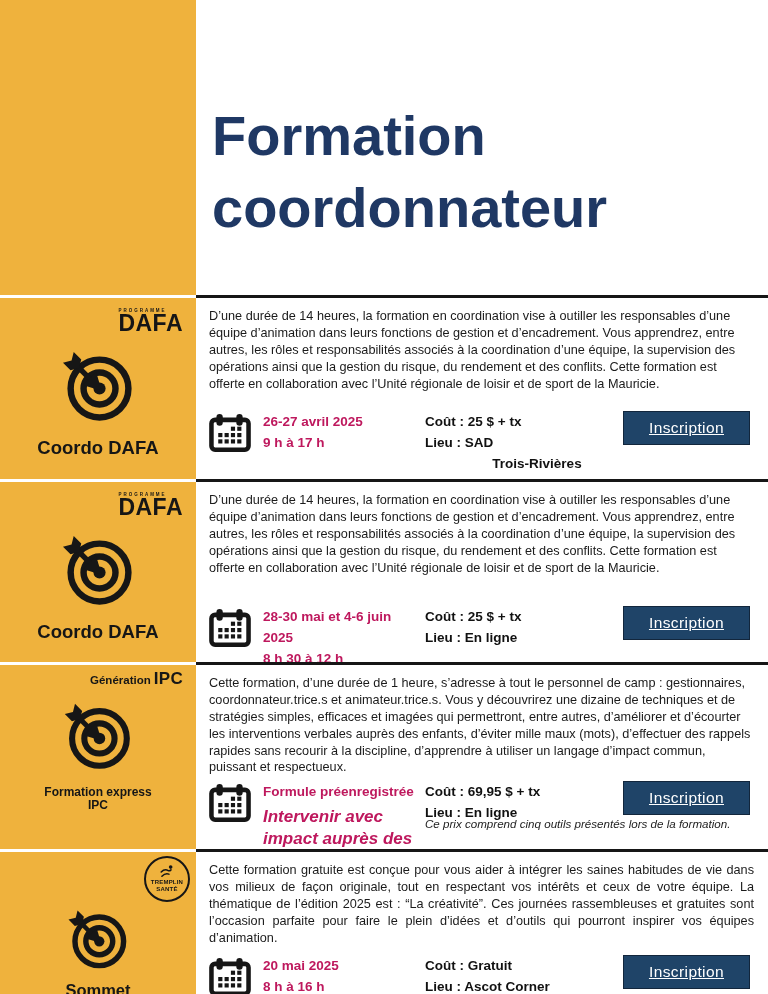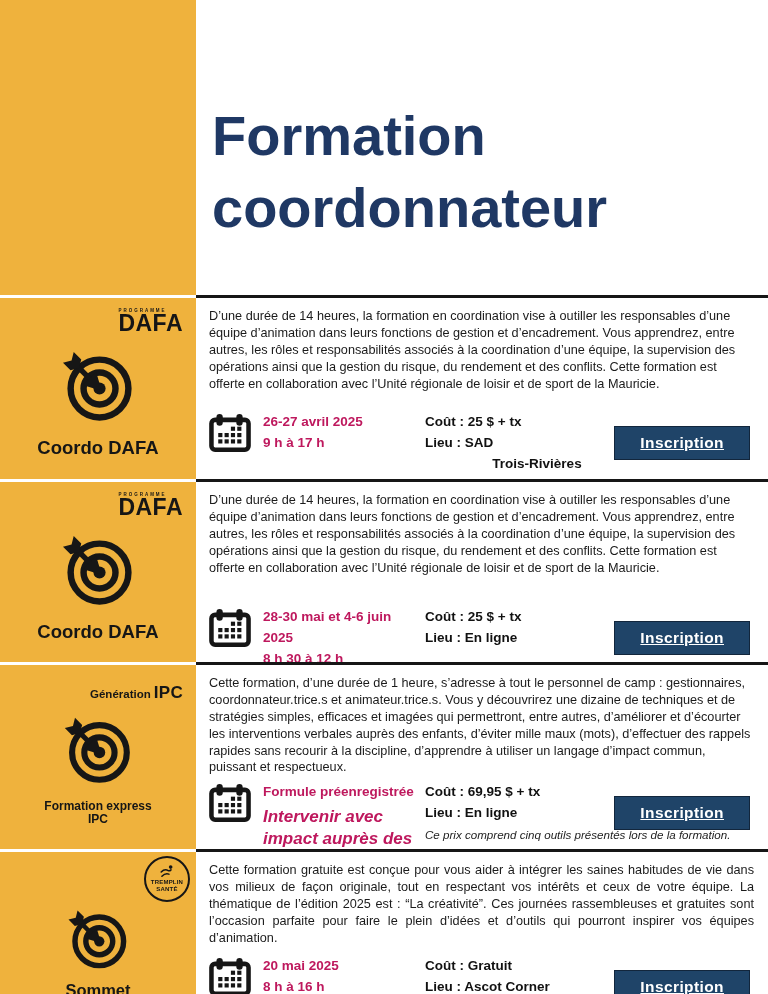--- a/index.html
+++ b/index.html
@@ -19,21 +19,21 @@
   .s2{height:183px;}
   .s3{height:187px;}
   .s4{height:178px;}
   .s4 .side{margin-bottom:6px;}
 
   
   .logo-row{align-self:flex-end;margin:10px 13px 0 0;}
   .dafa{text-align:left;color:#161616;}
   .dafa-top{font-size:4.5px;font-weight:bold;letter-spacing:2px;}
   .dafa-main{font-size:23px;font-weight:bold;letter-spacing:0.5px;line-height:0.95;}
-  .gipc{display:flex;align-items:baseline;gap:3px;color:#161616;margin-top:18px;}
+  .gipc{display:flex;align-items:baseline;gap:3px;color:#161616;margin-top:4px;}
   .gipc-prefix{font-size:11.5px;font-weight:bold;}
   .gipc-main{font-size:17px;font-weight:bold;letter-spacing:0.3px;}
   .ts-badge{width:46px;height:46px;border:2.5px solid #161616;border-radius:50%;display:flex;flex-direction:column;align-items:center;justify-content:center;box-sizing:border-box;margin:4px 6px 0 0;}
   .ts-badge-line{font-size:6px;font-weight:bold;color:#161616;letter-spacing:0.2px;line-height:1.15;}
   .target{flex:none;}
   .s1 .target,.s2 .target{margin-top:14px;}
   .s3 .target{margin-top:12px;}
   .s4 .target{margin-top:6px;}
   .side-label{margin-top:13px;text-align:center;font-weight:bold;color:#161616;line-height:1.12;}
   .s1 .side-label,.s2 .side-label{font-size:18.5px;}
@@ -48,22 +48,22 @@
   .s2 .details{height:52px;}
   .s3 .details{height:64px;}
   .s4 .details{height:68px;}
   .cal{position:absolute;left:0;top:3px;}
   .when{position:absolute;left:54px;top:1px;font-weight:bold;font-size:13.5px;line-height:1.55;color:#be185d;width:160px;}
   .s3 .when{width:172px;}
   .when .sub-italic{font-style:italic;font-size:17px;line-height:1.32;margin-top:3px;}
   .where{position:absolute;left:216px;top:1px;font-weight:bold;font-size:13.5px;line-height:1.55;color:#111;width:180px;}
   .lieu2{padding-left:44px;text-align:center;}
   .s4 .lieu2{padding-left:40px;}
-  .note{position:absolute;left:216px;top:47px;font-style:italic;font-size:11.6px;color:#222;white-space:nowrap;font-weight:normal;}
-  .btn{position:absolute;right:4px;top:15px;background:#1F4468;color:#ffffff;border:1px solid #12263c;font-family:inherit;font-weight:bold;font-size:15.5px;text-decoration:underline;letter-spacing:0.4px;padding:7px 25px;cursor:pointer;text-align:center;}
+  .note{position:absolute;left:216px;top:36px;font-style:italic;font-size:11.6px;color:#222;white-space:nowrap;font-weight:normal;}
+  .btn{position:absolute;right:4px;top:0;background:#1F4468;color:#ffffff;border:1px solid #12263c;font-family:inherit;font-weight:normal;font-size:15.5px;text-decoration:underline;letter-spacing:0.4px;padding:7px 25px;cursor:pointer;text-align:center;}
 </style>
 </head>
 <body>
 
 <div class="page">
 
   <div class="row header">
     <div class="side"></div>
     <div class="content">
       <div class="title">Formation coordonnateur</div>

